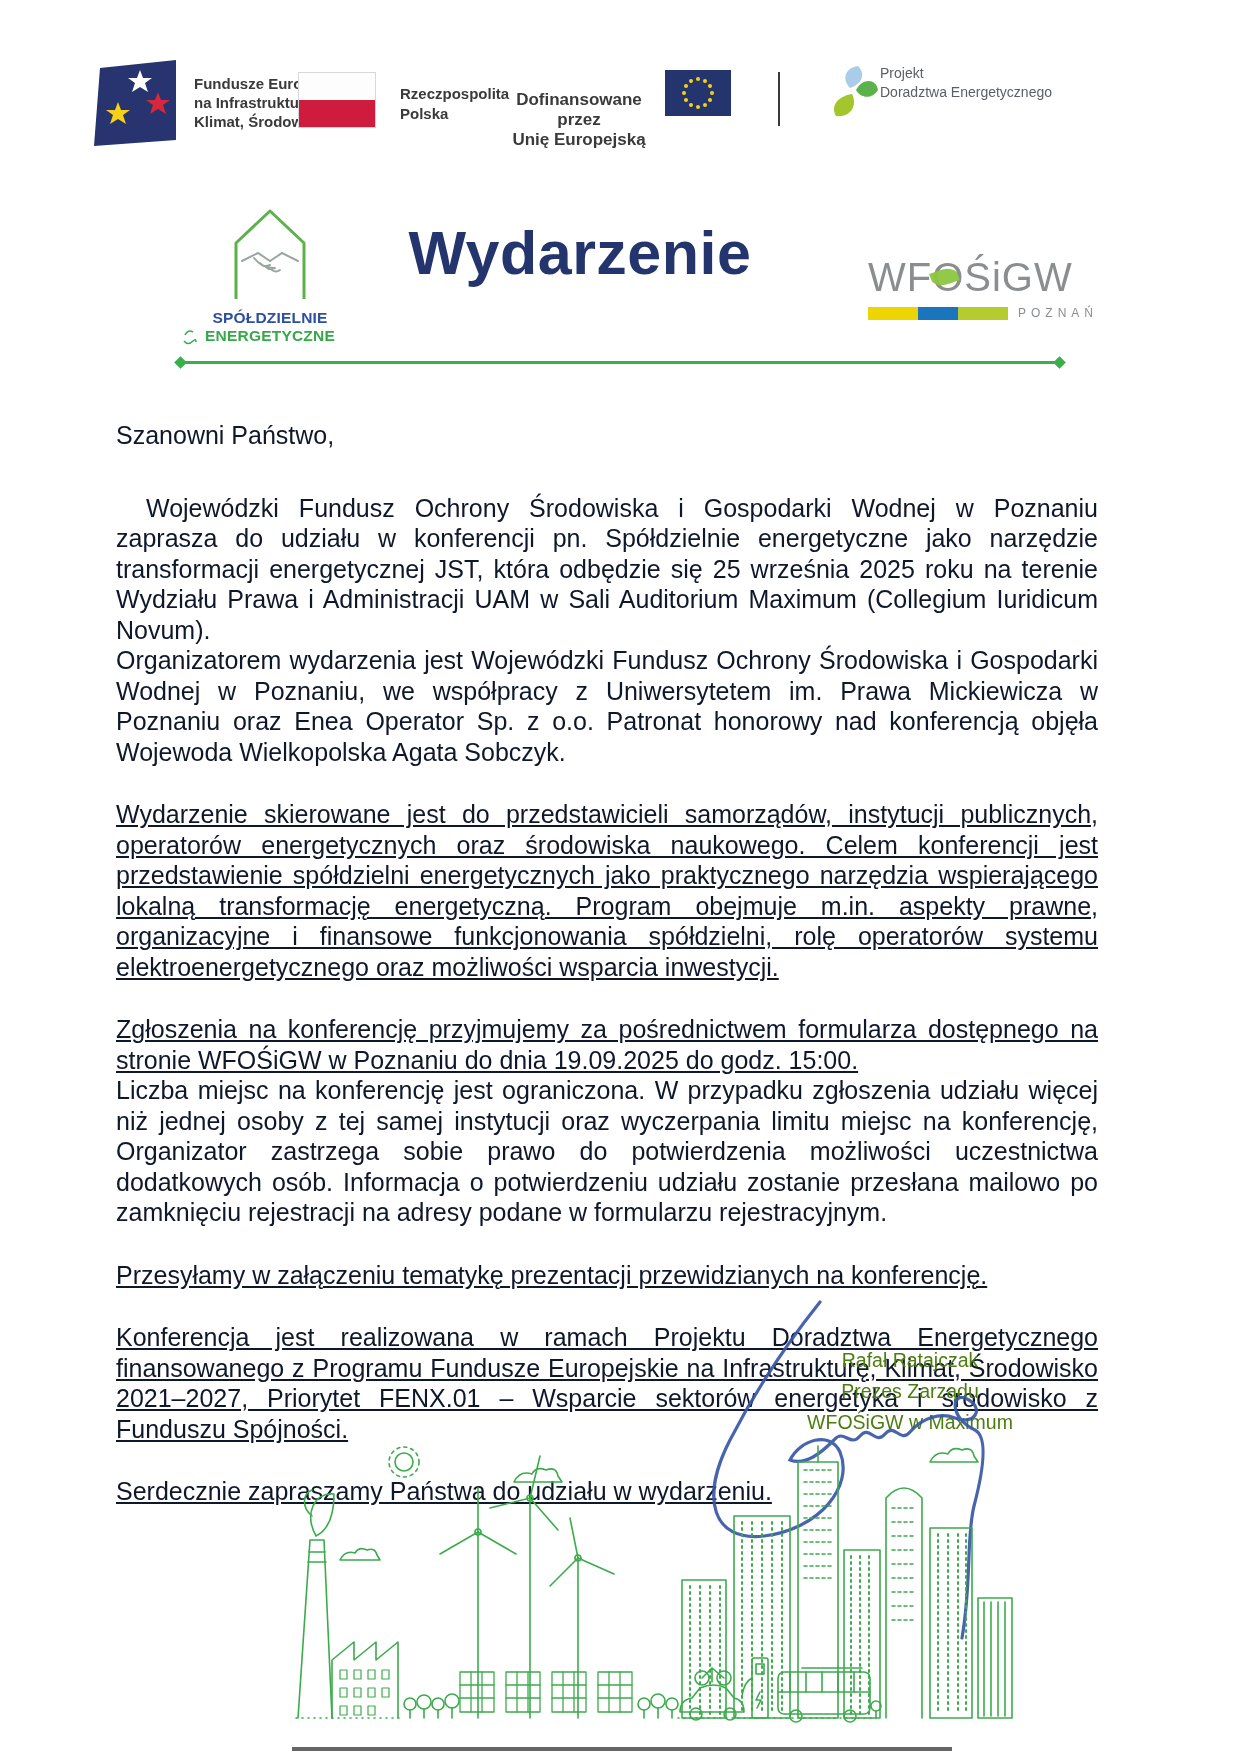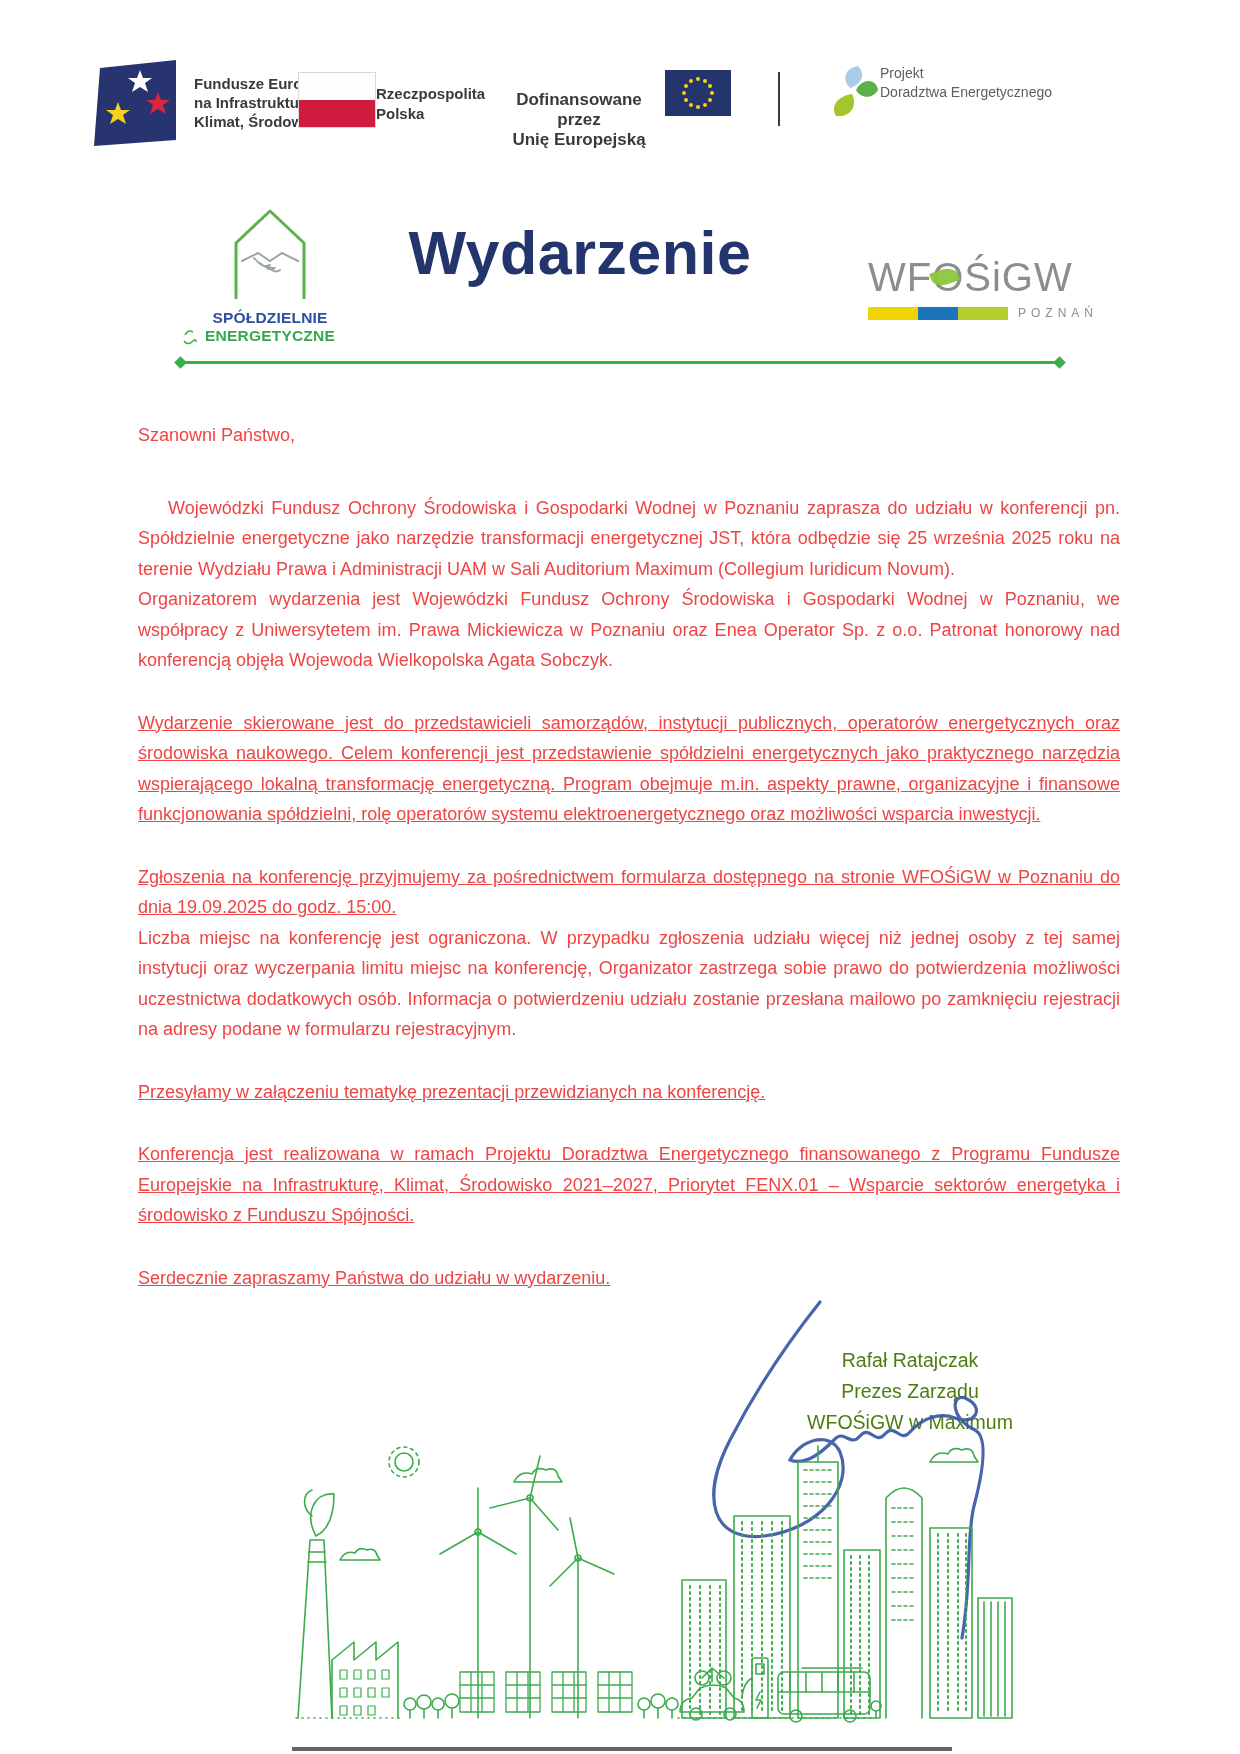--- a/index.html
+++ b/index.html
@@ -5,21 +5,21 @@
   html,body{margin:0;padding:0;background:#e8e8e8;}
   .page{
     position:relative;width:1240px;height:1754px;margin:0 auto;
     background:#ffffff;overflow:hidden;
     font-family:"Liberation Sans","DejaVu Sans",sans-serif;
   }
   
   .logos-row{position:absolute;top:0;left:0;width:100%;height:170px;}
   .fe-block{position:absolute;left:88px;top:58px;display:flex;align-items:center;gap:14px;}
   .fe-text{font-size:15px;line-height:19px;font-weight:700;color:#3a3a3a;}
-  .pl-block{position:absolute;left:298px;top:72px;display:flex;align-items:flex-start;gap:0;}
+  .pl-block{position:absolute;left:298px;top:72px;display:flex;align-items:flex-start;gap:24px;}
   .pl-flag{width:78px;height:56px;border:1px solid #d8d8d8;box-sizing:border-box;}
   .pl-flag .w{height:50%;background:#fdfdfd;}
   .pl-flag .r{height:50%;background:#cf1b3d;}
   .pl-text{font-size:15px;line-height:20px;font-weight:700;color:#3a3a3a;margin-top:12px;}
   .eu-block{position:absolute;left:505px;top:70px;display:flex;align-items:flex-start;gap:12px;}
   .eu-text{font-size:17px;line-height:20px;font-weight:700;color:#3a3a3a;text-align:center;width:148px;margin-top:20px;}
   .eu-flag{width:66px;height:46px;background:#24356e;position:relative;}
   .vdivider{position:absolute;left:778px;top:72px;width:2px;height:54px;background:#3a3a3a;}
   .pde-block{position:absolute;left:828px;top:64px;display:flex;align-items:flex-start;}
   .pde-text{font-size:14px;line-height:19px;font-weight:400;color:#5a5f63;}
@@ -43,22 +43,22 @@
   .wfo-city{font-size:12px;color:#8b8e90;letter-spacing:5px;margin-left:10px;}
   
   .green-rule{position:absolute;top:361px;left:180px;width:880px;height:3px;background:#3aae4a;}
   .green-rule::before,.green-rule::after{
     content:"";position:absolute;top:-3px;width:9px;height:9px;background:#3aae4a;
     transform:rotate(45deg);
   }
   .green-rule::before{left:-4px;} .green-rule::after{right:-4px;}
   
   .letter{
-    position:absolute;top:420px;left:138px;width:982px;
-    font-size:18px;line-height:30.5px;color:#ef4444;text-align:justify;
+    position:absolute;top:420px;left:116px;width:982px;
+    font-size:25px;line-height:30.5px;color:#0f172a;text-align:justify;
   }
   .salutation{text-align:left;margin:0 0 42px 0;}
   .para{margin:0;}
   .para.indent{text-indent:30px;}
   .para.gap{margin-top:32px;text-decoration:underline;}
   
   .sig-block{
     position:absolute;top:1345px;left:770px;width:280px;text-align:center;
     font-size:19.5px;line-height:31px;color:#4d7c0f;
   }

